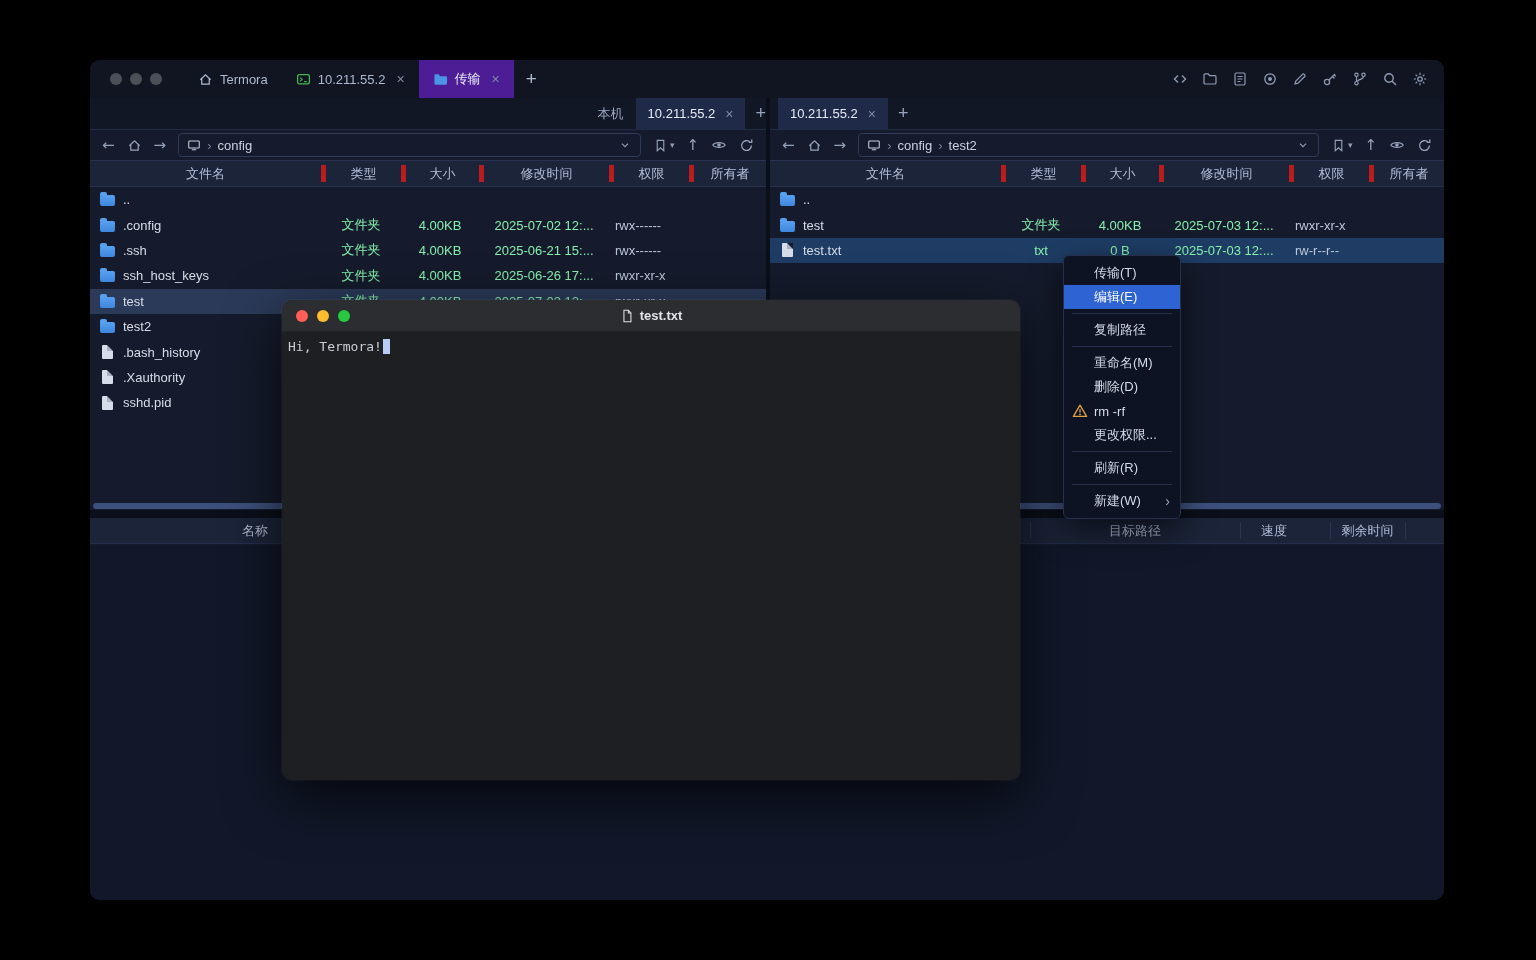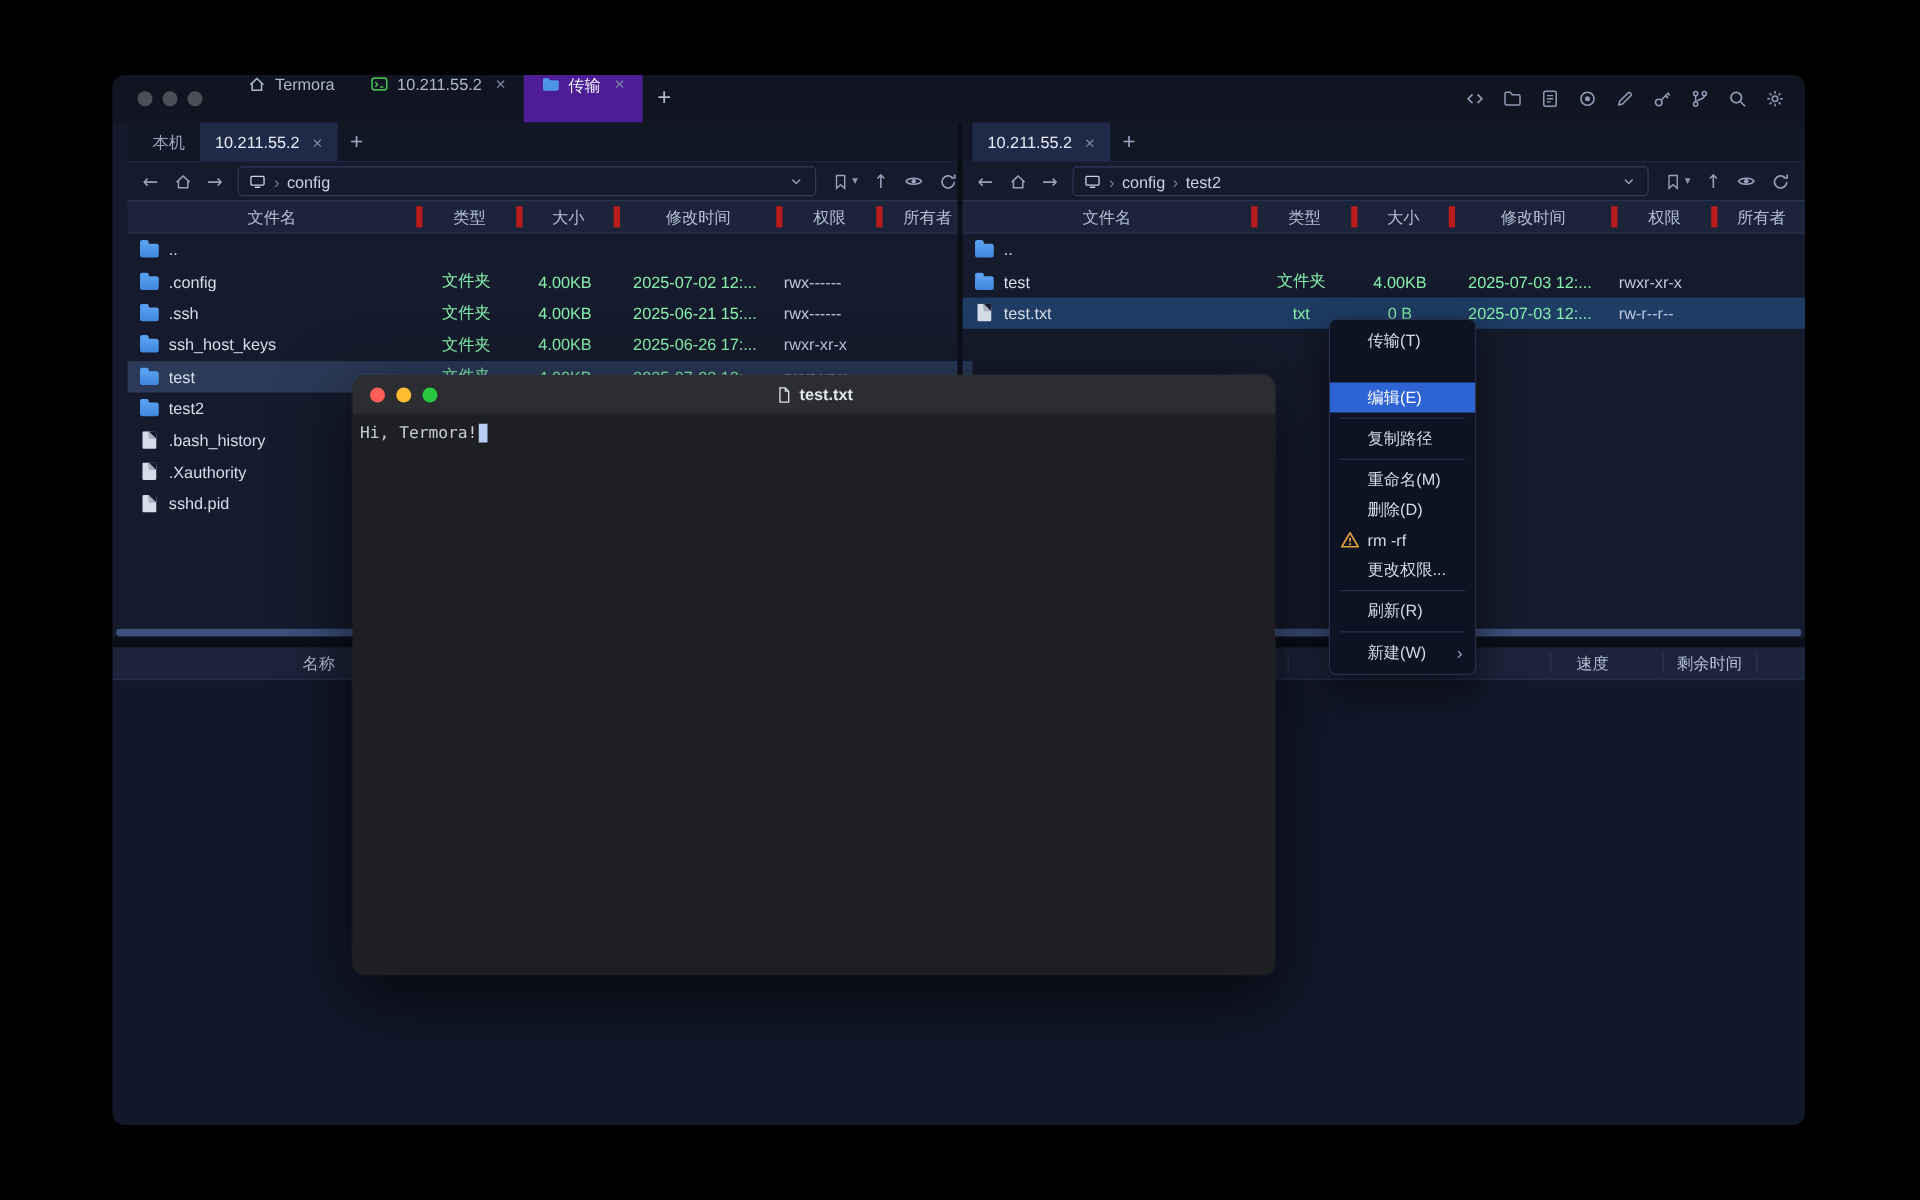--- a/index.html
+++ b/index.html
@@ -9,28 +9,28 @@
 
   
   .app { position:absolute; left:90px; top:60px; width:1354px; height:840px;
          background:#151b2c; border-radius:10px; overflow:hidden; color:#c8d1e2; font-size:13px; }
 
   
   .titlebar { position:absolute; left:0; top:0; right:0; height:38px; background:#101521; display:flex; align-items:center; }
   .dots { display:flex; gap:8px; margin-left:20px; }
   .dot { width:12px; height:12px; border-radius:50%; background:#4b5058; }
   .tb-tabs { display:flex; align-items:center; height:100%; margin-left:22px; }
-  .tb-tab { display:flex; align-items:flex-start; gap:7px; padding:0 14px; height:100%; color:#aeb9cf; cursor:default; }
+  .tb-tab { display:flex; align-items:center; gap:7px; padding:0 14px; height:100%; color:#aeb9cf; cursor:default; }
   .tb-tab.active { background:#4c1d95; color:#e9eef7; }
   .x { color:#7e8aa2; font-size:14px; margin-left:4px; line-height:1; }
   .tb-plus { margin-left:12px; color:#aeb9cf; font-size:19px; }
   .tb-icons { position:absolute; right:16px; top:0; height:38px; display:flex; gap:14px; align-items:center; color:#8f9bb5; }
 
   
-  .left  { left:12px;   width:676px; }
+  .left  { left:0;   width:676px;justify-content:flex-end; }
   .right { left:680px; width:674px; }
   .ptabs { position:absolute; top:38px; height:32px; background:#111724; border-bottom:1px solid #202b46;
            display:flex; align-items:center; padding-left:8px; }
   .ptab { display:flex; align-items:center; gap:6px; height:100%; padding:0 12px; color:#9aa6bf; }
   .ptab.active { background:#1e2a48; color:#e6ebf5; }
   .pplus { margin-left:10px; color:#9aa6bf; font-size:18px; }
 
   .ptools { position:absolute; top:70px; height:30px; background:#151b2c; display:flex; align-items:center;
             padding:0 12px; gap:12px; color:#96a2bc; }
   .tool { display:flex; align-items:center; }
@@ -71,21 +71,21 @@
   .tband { position:absolute; left:0; right:0; top:450px; height:8px; background:#0b0f1a; }
   .thead2 { position:absolute; left:0; right:0; top:458px; height:26px; background:#1b2439; border-bottom:1px solid #232e4a; }
   .th-col { position:absolute; top:0; height:100%; display:flex; align-items:center; justify-content:center; color:#b4bfd6; }
   .th-sep { position:absolute; top:4px; bottom:4px; width:1px; background:#2a3554; }
   .tbody2 { position:absolute; left:0; right:0; top:485px; bottom:0; background:#12182a; }
 
   
   .cmenu { position:absolute; left:973px; top:195px; width:118px; background:#0d1322; border:1px solid #262f4c;
            border-radius:6px; padding:5px 0; z-index:60; box-shadow:0 12px 32px rgba(0,0,0,.6); }
   .mi { height:24px; display:flex; align-items:center; padding:0 10px 0 30px; color:#d3dae8; position:relative; white-space:nowrap; }
-  .mi.hl { background:#2e63d4; color:#fff;margin-top:21px; }
+  .mi.hl { background:#2e63d4; color:#fff; }
   .mic { position:absolute; left:8px; top:4px; }
   .marrow { margin-left:auto; color:#9aa6bf; font-size:14px; }
   .msep { height:1px; background:#26304c; margin:4px 8px; }
 
   
   .editor { position:absolute; left:192px; top:240px; width:738px; height:480px; border-radius:10px; overflow:hidden;
             z-index:50; background:#1e1f22; box-shadow:0 18px 55px rgba(0,0,0,.7), 0 0 0 1px rgba(255,255,255,.05); }
   .ed-titlebar { height:32px; background:#2b2d31; border-bottom:1px solid #222327; position:relative; display:flex; align-items:center; }
   .ed-dots { display:flex; gap:9px; margin-left:14px; z-index:2; }
   .ed-dot { width:12px; height:12px; border-radius:50%; }

